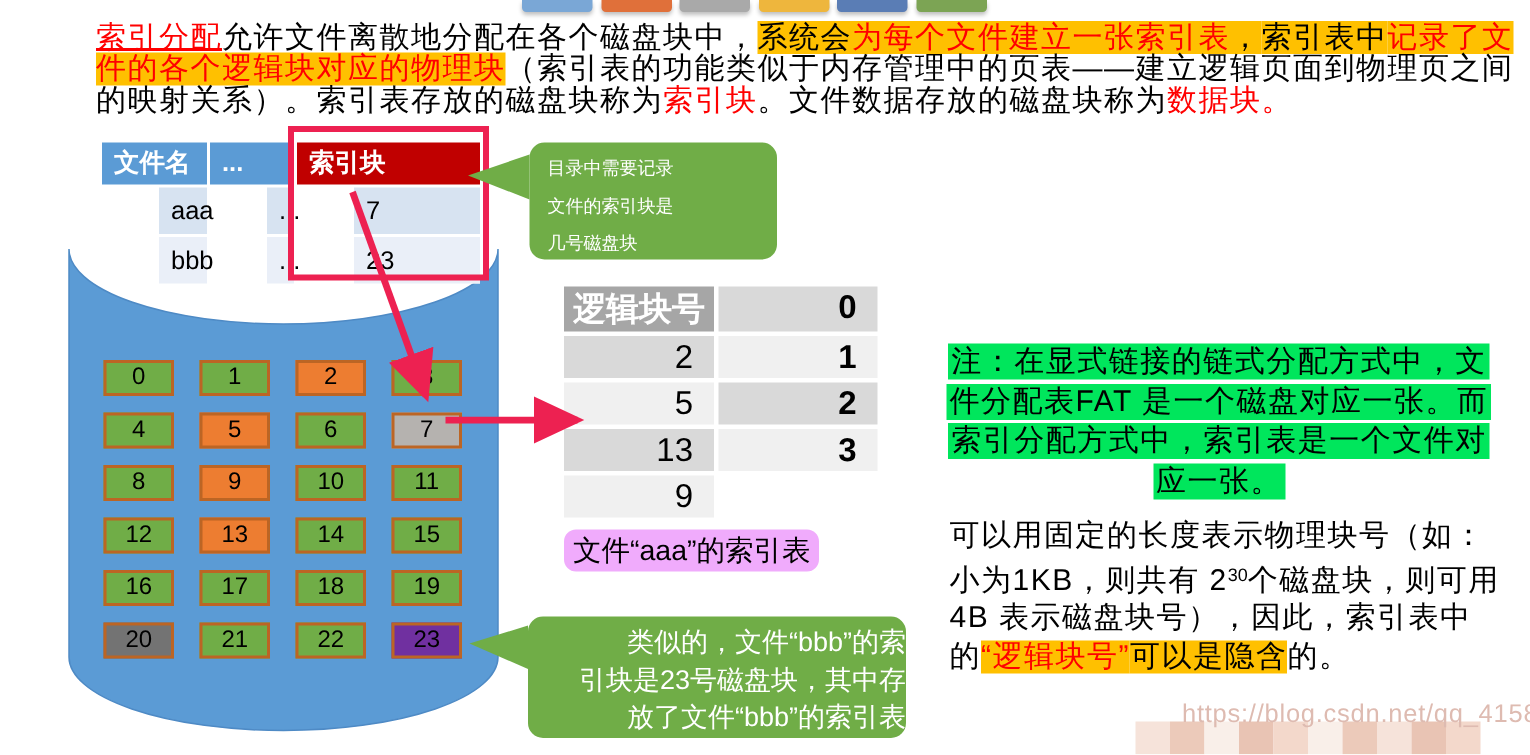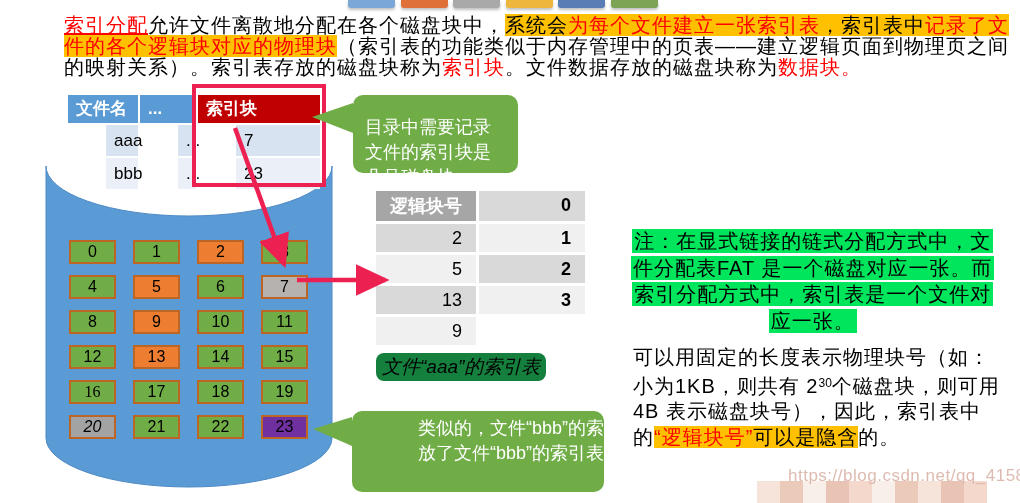--- a/index.html
+++ b/index.html
@@ -30,34 +30,34 @@
   .dir-table .hc.red-h{background:#c00000;}
   .dir-table .c{line-height:31px;padding-left:8px;color:#000;margin-left:38px;}
   .dir-table .r1{background:#d7e3f1;}
   .dir-table .r2{background:#eaeff8;}
 
   .red-outline{left:192px;top:84px;width:126px;height:95px;border:4px solid #ed2151;z-index:4;}
 
   
   .callout{background:#70ad47;border-radius:10px;color:#fff;z-index:4;}
   .callout .cl-line{white-space:nowrap;}
-  .callout-top{left:353px;top:95px;width:165px;height:78px;font-size:18px;line-height:25px;padding:20px 0 0 12px;box-sizing:border-box;}
+  .callout-top{left:353px;top:95px;width:165px;height:78px;font-size:12px;line-height:25px;padding:5px 0 0 12px;box-sizing:border-box;}
   .callout-bottom{left:352px;top:411px;width:252px;height:81px;font-size:18px;line-height:25px;padding:5px 0 0 12px;box-sizing:border-box;text-align:right;}
 
   
   .idx-table{left:376px;top:191px;display:grid;grid-template-columns:100px 106px;
-             grid-template-rows:30px 28px 28px 28px 28px;gap:3px;background:#fff;font-size:18px;z-index:3;}
+             grid-template-rows:30px 28px 28px 28px 28px;gap:3px;background:#fff;font-size:22px;z-index:3;}
   .idx-table .hc{background:#a6a6a6;color:#fff;font-weight:bold;line-height:30px;text-align:center;}
   .idx-table .c{line-height:28px;text-align:right;padding-right:14px;color:#000;}
   .idx-table .b{font-weight:bold;}
   .idx-table .ra{background:#d9d9d9;}
   .idx-table .rb{background:#f0f0f0;}
 
-  .idx-caption{left:376px;top:353px;background:#15803d;color:#000;font-size:19px;
-               padding:1px 6px;border-radius:8px;white-space:nowrap;z-index:3;font-style:italic;}
+  .idx-caption{left:376px;top:353px;background:#f0abfc;color:#000;font-size:19px;
+               padding:1px 6px;border-radius:8px;white-space:nowrap;z-index:3;}
 
   
   .disk-grid{left:69px;top:240px;display:grid;grid-template-columns:repeat(4,47px);
              grid-auto-rows:24px;column-gap:17px;row-gap:11px;z-index:3;}
   .blk{border:2px solid #bc6524;box-sizing:border-box;text-align:center;font-size:16px;
        line-height:19px;color:#000;}
 
   
   .rc{font-size:20px;letter-spacing:1px;color:#000;z-index:2;}
   .rc .ln{white-space:nowrap;}
@@ -138,32 +138,33 @@
       <div class="blk" style="background: rgb(112, 173, 71);">6</div>
       <div class="blk" style="background: rgb(181, 178, 175);">7</div>
       <div class="blk" style="background: rgb(112, 173, 71);">8</div>
       <div class="blk" style="background: rgb(237, 125, 49);">9</div>
       <div class="blk" style="background: rgb(112, 173, 71);">10</div>
       <div class="blk" style="background: rgb(112, 173, 71);">11</div>
       <div class="blk" style="background: rgb(112, 173, 71);">12</div>
       <div class="blk" style="background: rgb(237, 125, 49);">13</div>
       <div class="blk" style="background: rgb(112, 173, 71);">14</div>
       <div class="blk" style="background: rgb(112, 173, 71);">15</div>
-      <div class="blk" style="background: rgb(112, 173, 71); font-family: Liberation Serif, serif;">16</div>
+      <div class="blk" style="background: rgb(112, 173, 71);">16</div>
       <div class="blk" style="background: rgb(112, 173, 71);">17</div>
       <div class="blk" style="background: rgb(112, 173, 71);">18</div>
       <div class="blk" style="background: rgb(112, 173, 71);">19</div>
-      <div class="blk" style="background: #a3a3a3; font-style: italic;">20</div>
+      <div class="blk" style="background: #737373;">20</div>
       <div class="blk" style="background: rgb(112, 173, 71);">21</div>
       <div class="blk" style="background: rgb(112, 173, 71);">22</div>
       <div class="blk" style="background: rgb(112, 48, 160);">23</div>
     </div>
 
   <div class="abs callout callout-bottom">
     <div class="cl-line">类似的，文件“bbb”的索</div>
+    <div class="cl-line">引块是23号磁盘块，其中存</div>
     <div class="cl-line">放了文件“bbb”的索引表</div>
   </div>
 
   <div class="abs rc rc-p2">
     <div class="ln"><span class="hl-green">注：在显式链接的链式分配方式中，文</span></div>
     <div class="ln"><span class="hl-green">件分配表FAT 是一个磁盘对应一张。而</span></div>
     <div class="ln"><span class="hl-green">索引分配方式中，索引表是一个文件对</span></div>
     <div class="ln"><span class="hl-green">应一张。</span></div>
   </div>
   <div class="abs rc rc-p3">

